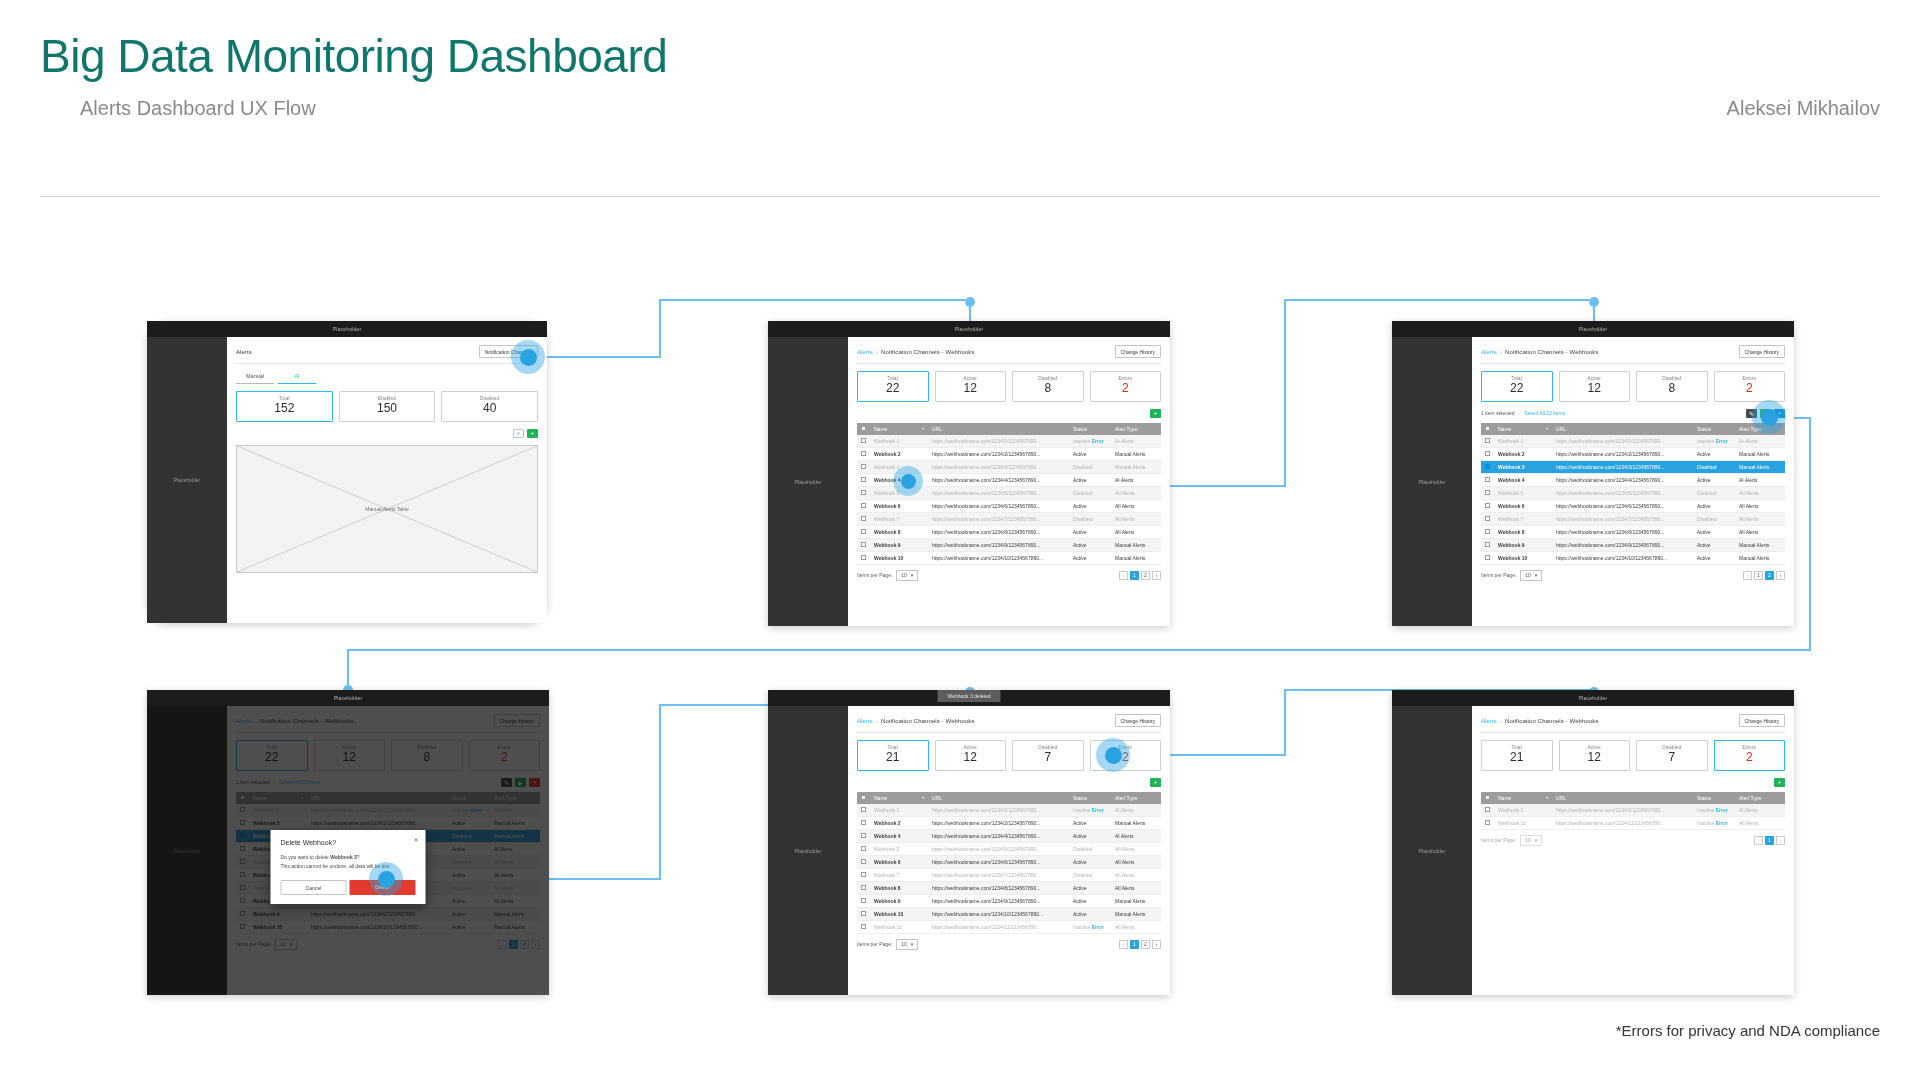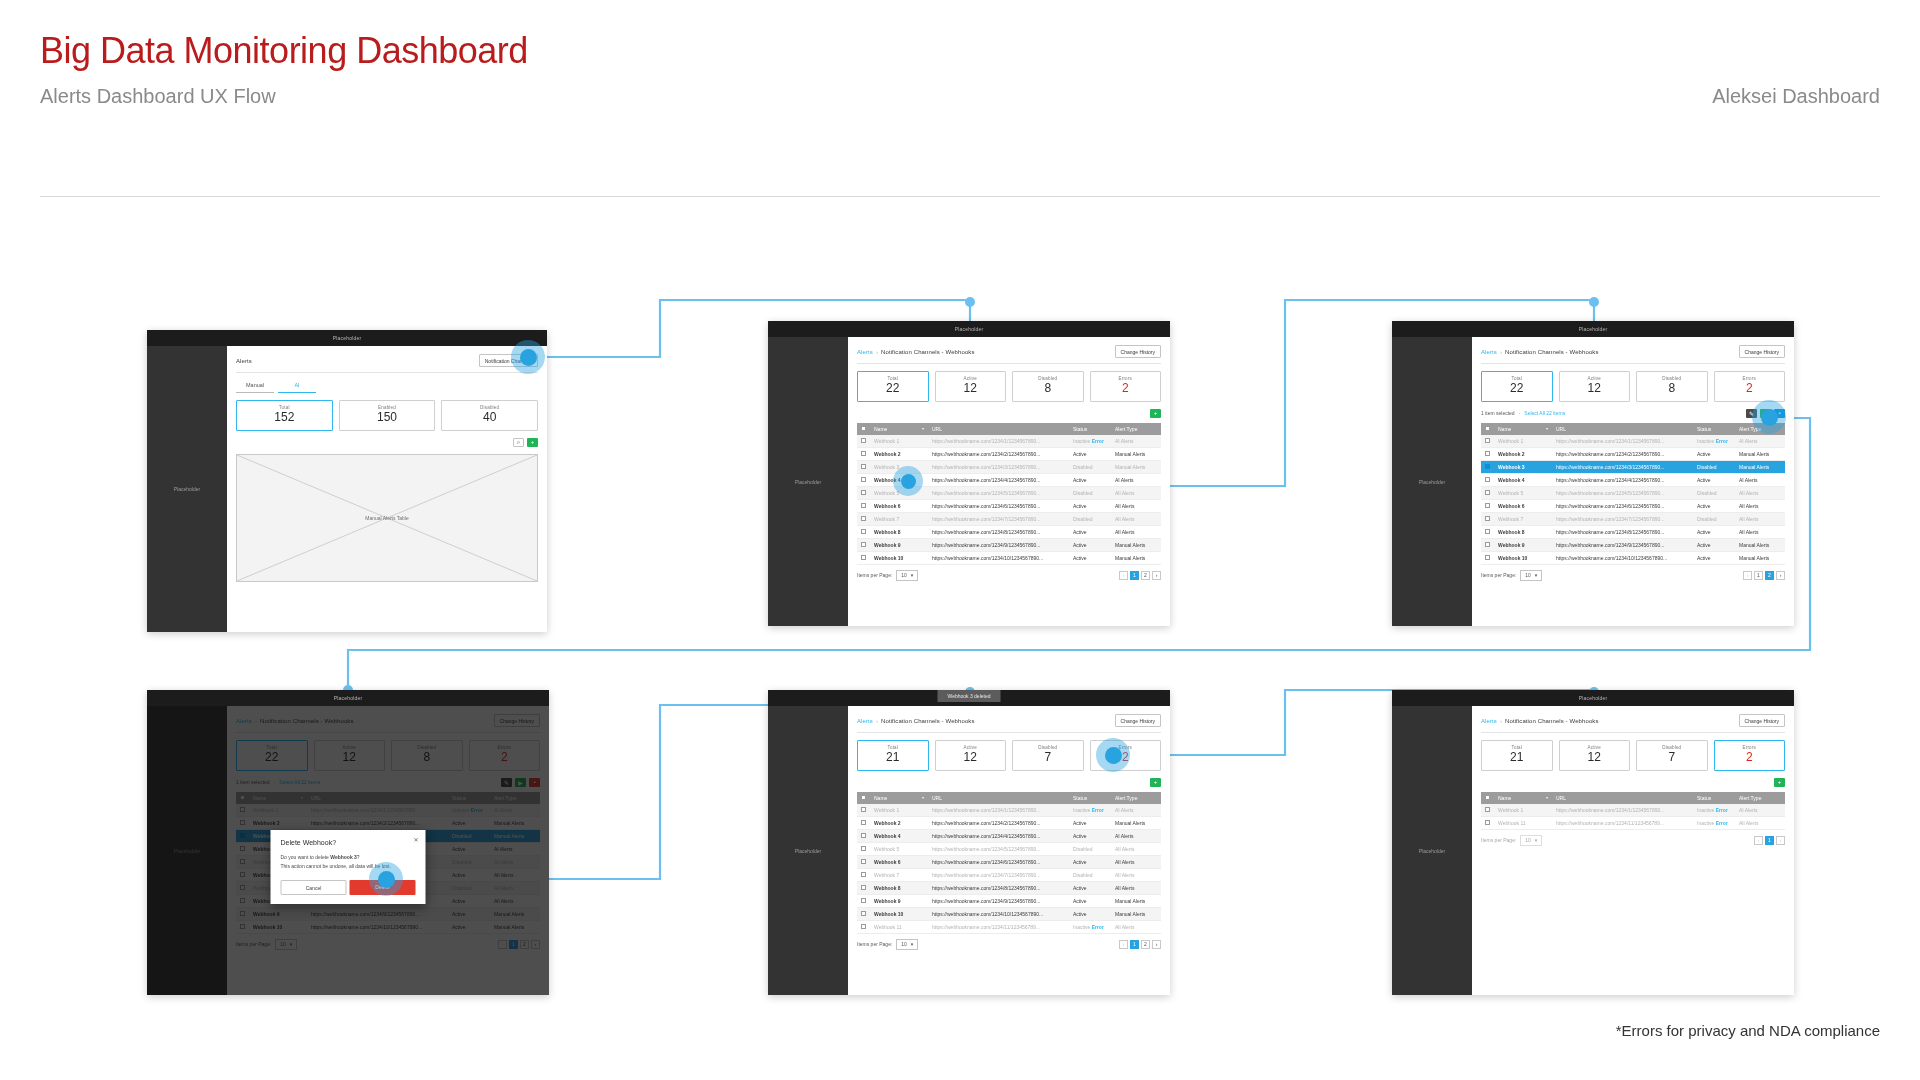--- a/index.html
+++ b/index.html
@@ -7,22 +7,22 @@
     width:1920px; height:1080px;
     background:#ffffff;
     font-family:"Liberation Sans", sans-serif;
     color:#222;
     position:relative;
     overflow:hidden;
   }
 
   
   .page-header { position:absolute; left:40px; top:30px; width:1840px; }
-  .page-title { font-size:36px; font-weight:400; letter-spacing:-0.5px; color:#b91c1c; line-height:1.15; }
-  .subrow { display:flex; justify-content:space-between; align-items:baseline; margin-top:14px; }
+  .page-title { font-size:46px; font-weight:400; letter-spacing:-0.5px; color:#0f766e; line-height:1.15; }
+  .subrow { display:flex; justify-content:space-between; align-items:baseline; margin-top:14px;margin-left:40px; }
   .page-subtitle { font-size:20px; color:#8a8a8a; font-weight:400; }
   .page-author { font-size:20px; color:#8a8a8a; font-weight:400; }
   .header-rule { position:absolute; left:40px; top:196px; width:1840px; height:1px; background:#d8d8d8; }
 
   .footnote { position:absolute; right:40px; top:1022px; font-size:15px; color:#333; }
 
   
   .connectors { position:absolute; left:0; top:0; width:1920px; height:1080px; pointer-events:none; }
 
   
@@ -119,21 +119,21 @@
 
   .dimmed { opacity:.55; }
 </style>
 </head>
 <body>
 
 <div class="page-header">
   <div class="page-title">Big Data Monitoring Dashboard</div>
   <div class="subrow">
     <div class="page-subtitle">Alerts Dashboard UX Flow</div>
-    <div class="page-author">Aleksei Dashboard</div>
+    <div class="page-author">Aleksei Mikhailov</div>
   </div>
 </div>
 <div class="header-rule"></div>
 <div class="footnote">*Errors for privacy and NDA compliance</div>
 
 <svg class="connectors" viewBox="0 0 1920 1080">
   <g fill="none" stroke="#6cc0ef" stroke-width="2.2">
 
     <path d="M 536 357 L 660 357 L 660 300 L 970 300 L 970 325"></path>
 
@@ -147,21 +147,21 @@
   </g>
   <g fill="#6cc0ef">
     <circle cx="970" cy="302" r="5"></circle>
     <circle cx="1594" cy="302" r="5"></circle>
     <circle cx="348" cy="690" r="5"></circle>
     <circle cx="970" cy="692" r="5"></circle>
     <circle cx="1594" cy="692" r="5"></circle>
   </g>
 </svg>
 
-<div class="screen" style="left:147px; top:330px; width:400px; height:302px;">
+<div class="screen" style="left:147px; top:321px; width:400px; height:302px;border-radius:21px;">
   <div class="scr-titlebar">
     <span>Placeholder</span>
   </div>
   <div class="scr-body" style="height:286px;">
     <div class="scr-rail">
       <span>Placeholder</span>
     </div>
     <div class="scr-main">
       <div class="crumb-row">
         <div class="crumb">Alerts</div>

